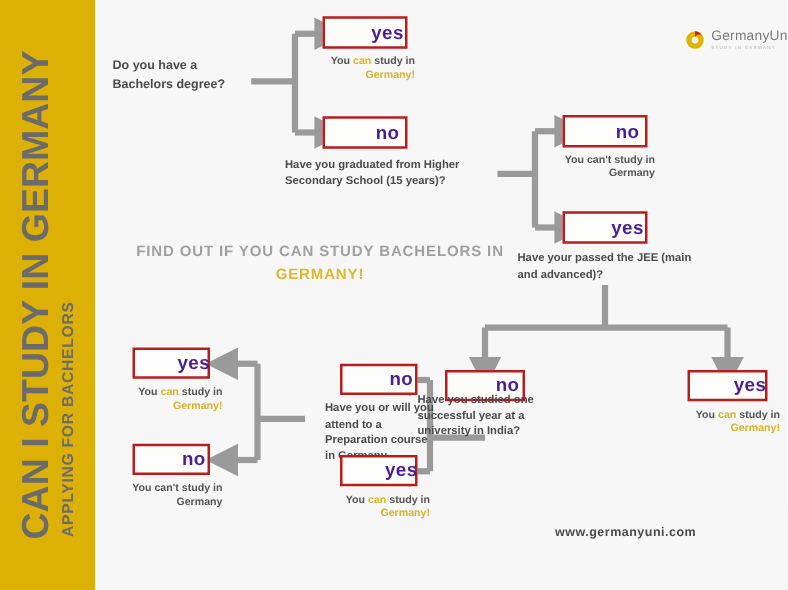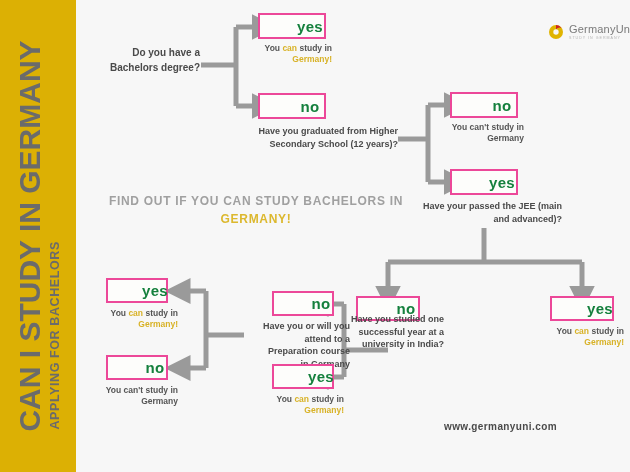--- a/index.html
+++ b/index.html
@@ -45,23 +45,23 @@
   }
   
   .canvas {
     position: absolute; left: 76px; top: 0;
     width: 554px; height: 472px;
   }
 
   
   .box {
     position: absolute;
-    border: 2px solid #ec4899;
+    border: 2px solid #b91c1c;
     background: #fdfdfb;
-    color: #15803d;
+    color: #4c1d95;
     font-weight: bold;
     font-size: 15px;
     display: flex;
     align-items: center;
     justify-content: center;
     letter-spacing: 0.3px;
     padding-left: 36px;
   }
   
   .caption {
@@ -73,21 +73,21 @@
     text-align: right;
   }
   .caption .hl { color: #d8b227; }
   
   .question {
     position: absolute;
     font-size: 9px;
     font-weight: bold;
     color: #4a4a4a;
     line-height: 1.4;
-    text-align: right;
+    text-align: left;
   }
   .question.left-q {
     font-size: 10px;
     line-height: 1.45;
   }
   
   .headline {
     position: absolute;
     text-align: center;
     font-size: 12px;
@@ -201,21 +201,21 @@
       <span>yes</span>
     </div>
     <div class="caption" style="left:176px; top:43px; width:80px;">
       <span>You </span><span class="hl">can</span><span> study in </span><span class="hl">Germany!</span>
     </div>
 
     <div class="box" style="left:182px; top:93px; width:68px; height:26px;">
       <span>no</span>
     </div>
 
-    <div class="question" style="left:152px; top:125px; width:170px;">Have you graduated from Higher Secondary School (12 years)?</div>
+    <div class="question" style="left:152px; top:125px; width:170px;">Have you graduated from Higher Secondary School (15 years)?</div>
 
     <div class="box" style="left:374px; top:92px; width:68px; height:26px;">
       <span>no</span>
     </div>
     <div class="caption" style="left:368px; top:122px; width:80px;">You can't study in Germany</div>
 
     <div class="box" style="left:374px; top:169px; width:68px; height:26px;">
       <span>yes</span>
     </div>
 

